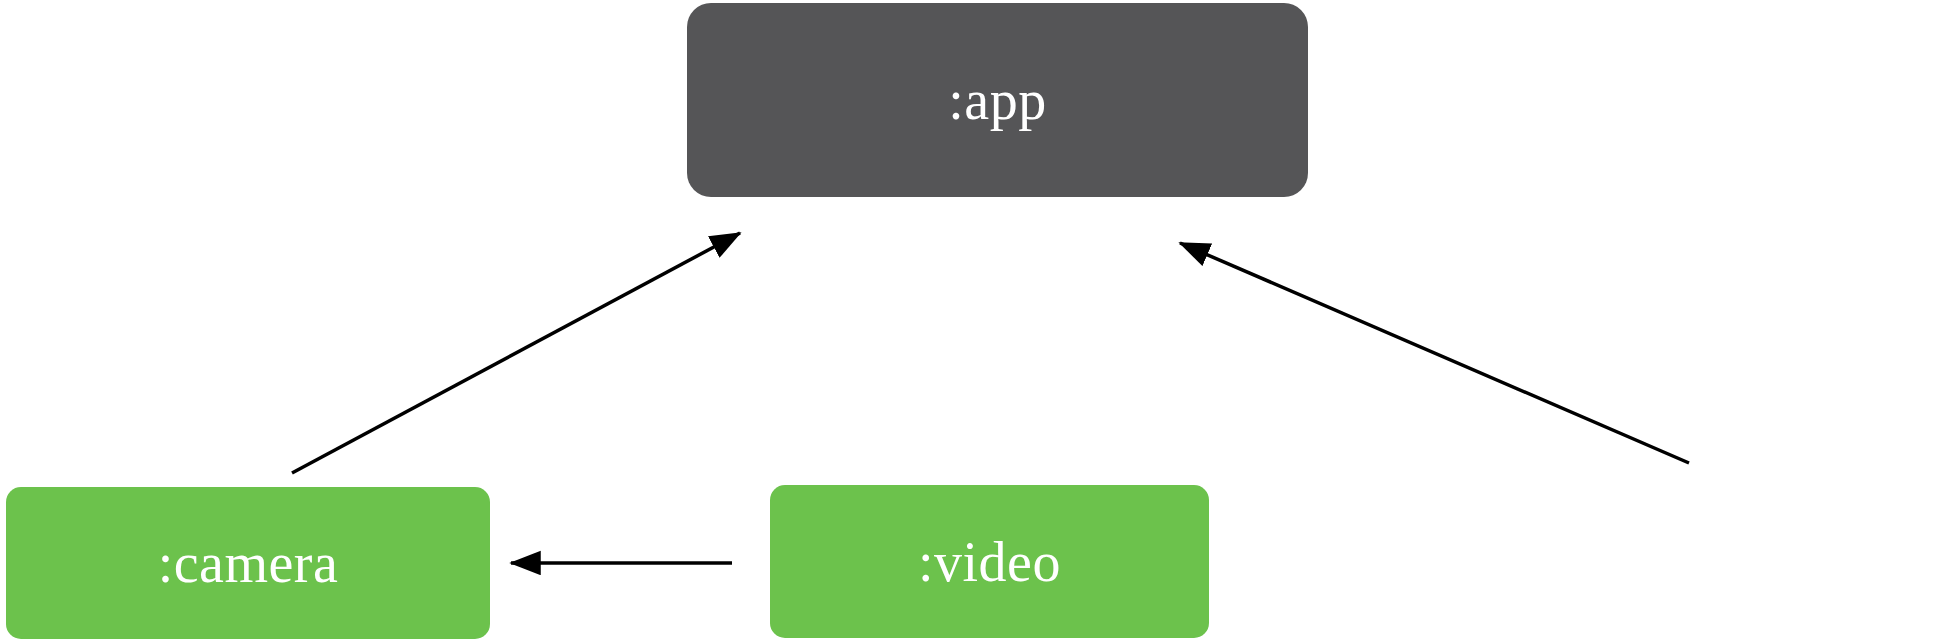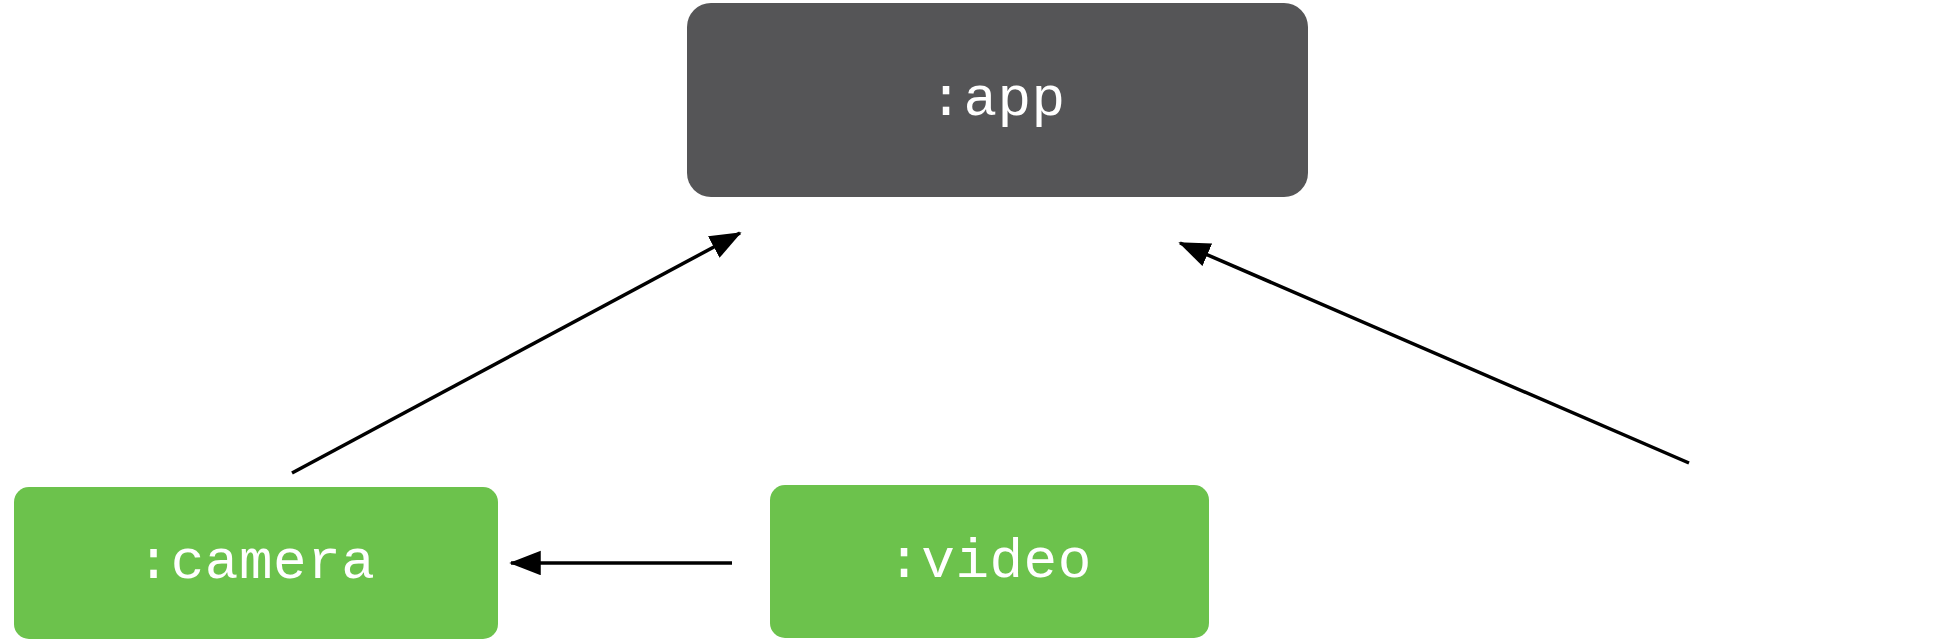--- a/index.html
+++ b/index.html
@@ -7,21 +7,21 @@
     padding: 0;
     background: #ffffff;
     width: 1956px;
     height: 642px;
     overflow: hidden;
   }
   .canvas {
     position: relative;
     width: 1635px;
     height: 642px;
-    font-family: Liberation Mono, monospace;
+    font-family: Liberation Serif, serif;
   }
   .node {
     position: absolute;
     display: flex;
     align-items: center;
     justify-content: center;
     color: #ffffff;
     font-size: 56px;
     letter-spacing: 0.5px;
     box-sizing: border-box;
@@ -33,21 +33,21 @@
     width: 621px;
     height: 194px;
     background: #555557;
     border-radius: 24px;
   }
   .node-green {
     background: #6cc24c;
     border-radius: 15px;
   }
   .node-camera {
-    left: 14px;
+    left: 6px;
     top: 487px;
     width: 484px;
     height: 152px;
     justify-content: center;
   }
   .node-video {
     left: 770px;
     top: 485px;
     width: 439px;
     height: 153px;

